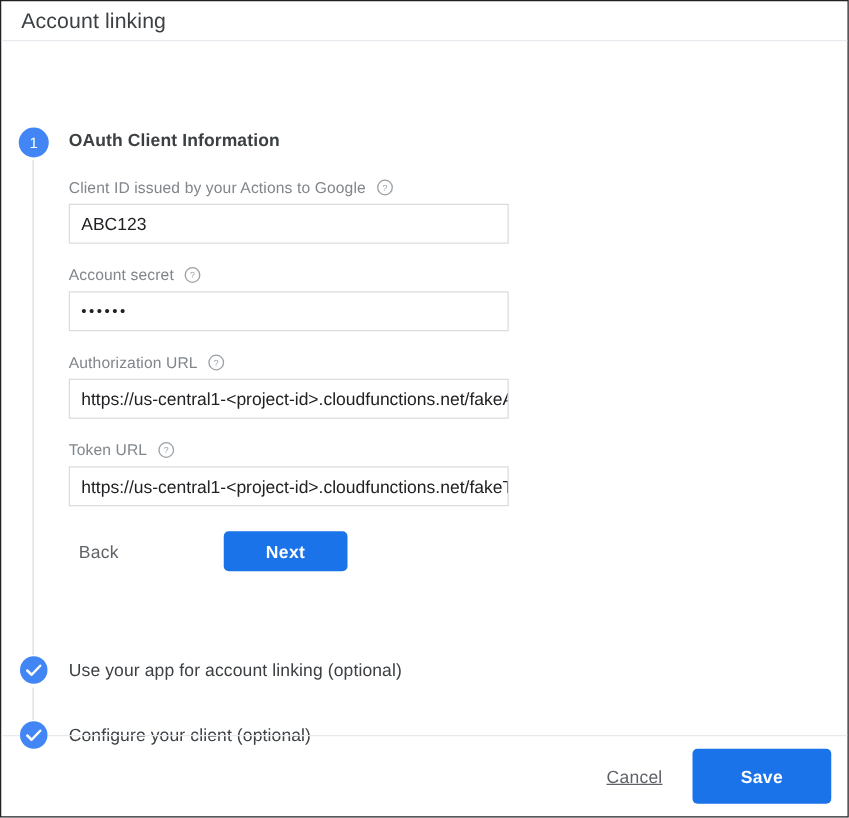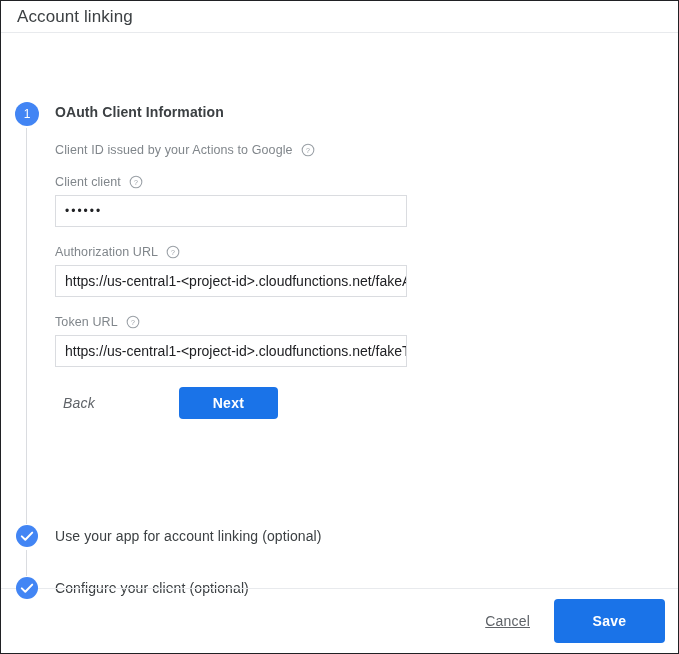--- a/index.html
+++ b/index.html
@@ -137,21 +137,20 @@
   }
   .btn-text {
     background: none;
     border: none;
     font-family: "Liberation Sans", sans-serif;
     font-size: 14px;
     color: #5f6368;
     padding: 8px 8px;
     cursor: pointer;
     letter-spacing: 0.2px;
-    font-style: italic;
   }
   .btn-primary {
     background: #1a73e8;
     border: none;
     border-radius: 4px;
     color: #ffffff;
     font-family: "Liberation Sans", sans-serif;
     font-size: 14px;
     font-weight: bold;
     letter-spacing: 0.3px;
@@ -242,25 +241,26 @@
       <div class="field-group">
         <div class="field-label">
           <span>Client ID issued by your Actions to Google</span>
           <span class="help-icon">
             <svg width="14" height="14" viewBox="0 0 24 24">
               <circle cx="12" cy="12" r="10" fill="none" stroke="#9aa0a6" stroke-width="1.8"></circle>
               <text x="12" y="16.5" text-anchor="middle" font-family="Liberation Sans, sans-serif" font-size="12" fill="#9aa0a6">?</text>
             </svg>
           </span>
         </div>
+        <div class="text-input">ABC123</div>
       </div>
 
       <div class="field-group" style="margin-top:18px;">
         <div class="field-label">
-          <span>Client client</span>
+          <span>Account secret</span>
           <span class="help-icon">
             <svg width="14" height="14" viewBox="0 0 24 24">
               <circle cx="12" cy="12" r="10" fill="none" stroke="#9aa0a6" stroke-width="1.8"></circle>
               <text x="12" y="16.5" text-anchor="middle" font-family="Liberation Sans, sans-serif" font-size="12" fill="#9aa0a6">?</text>
             </svg>
           </span>
         </div>
         <div class="text-input secret">••••••</div>
       </div>
 

